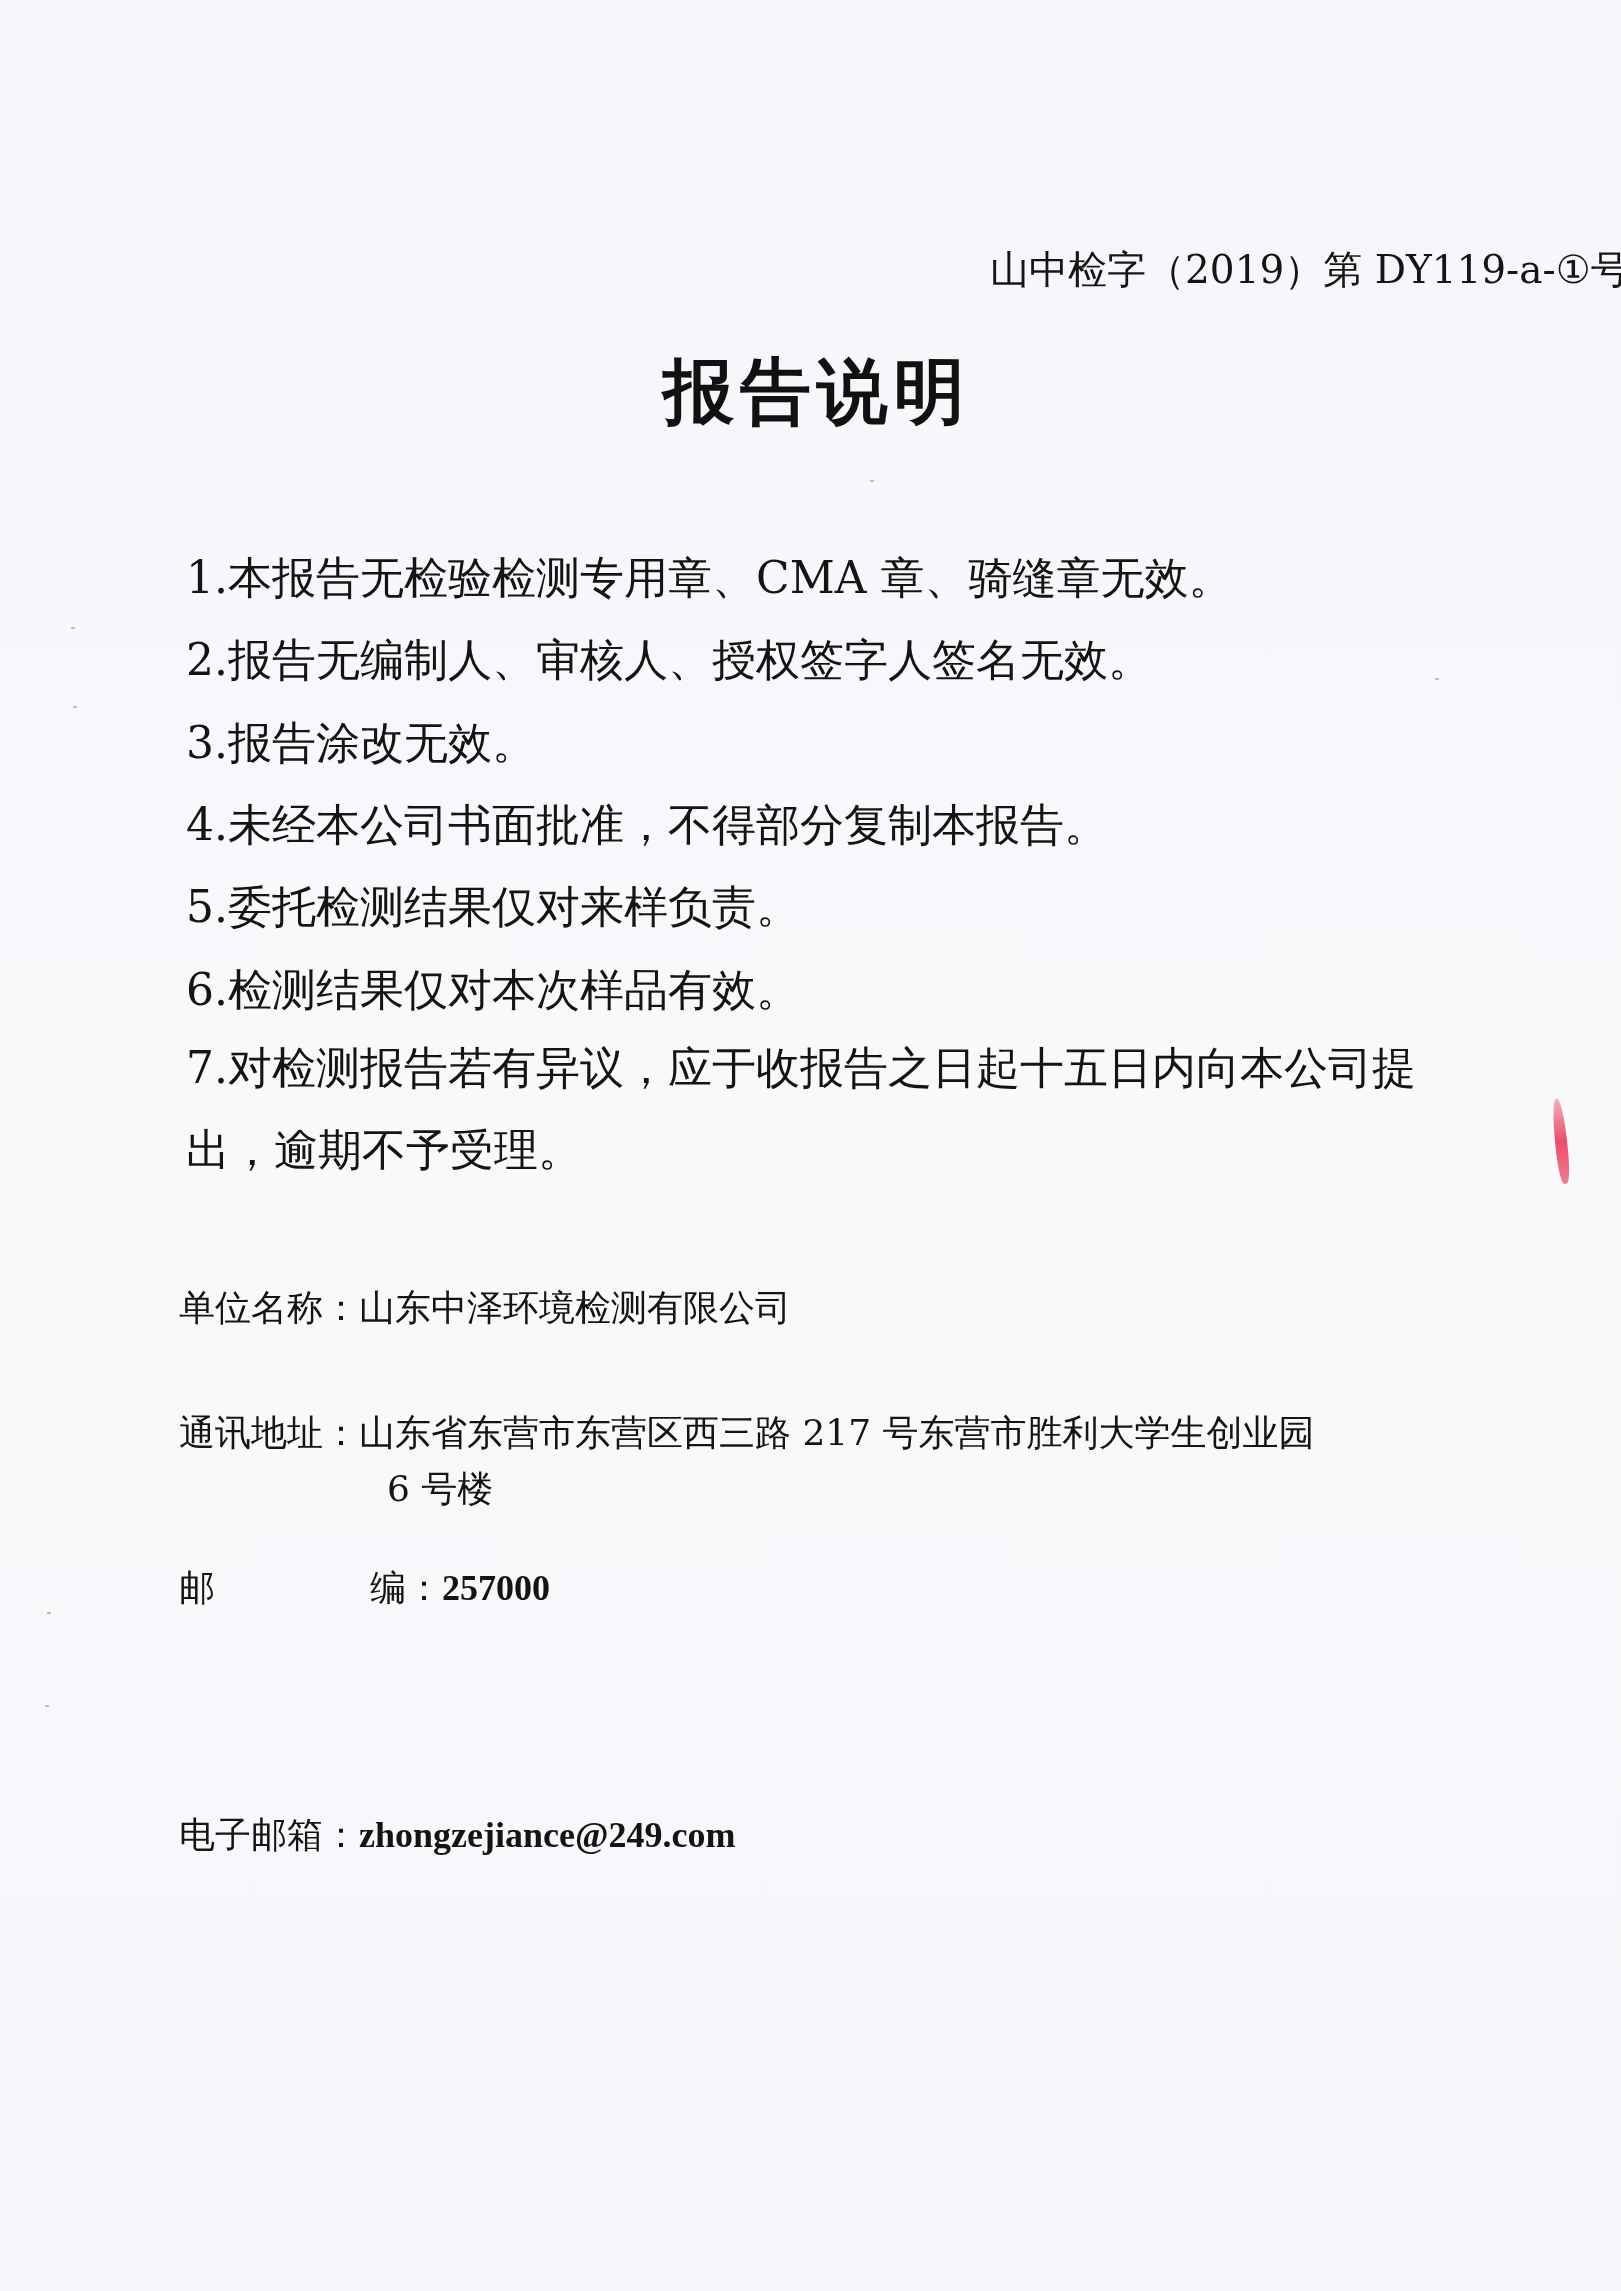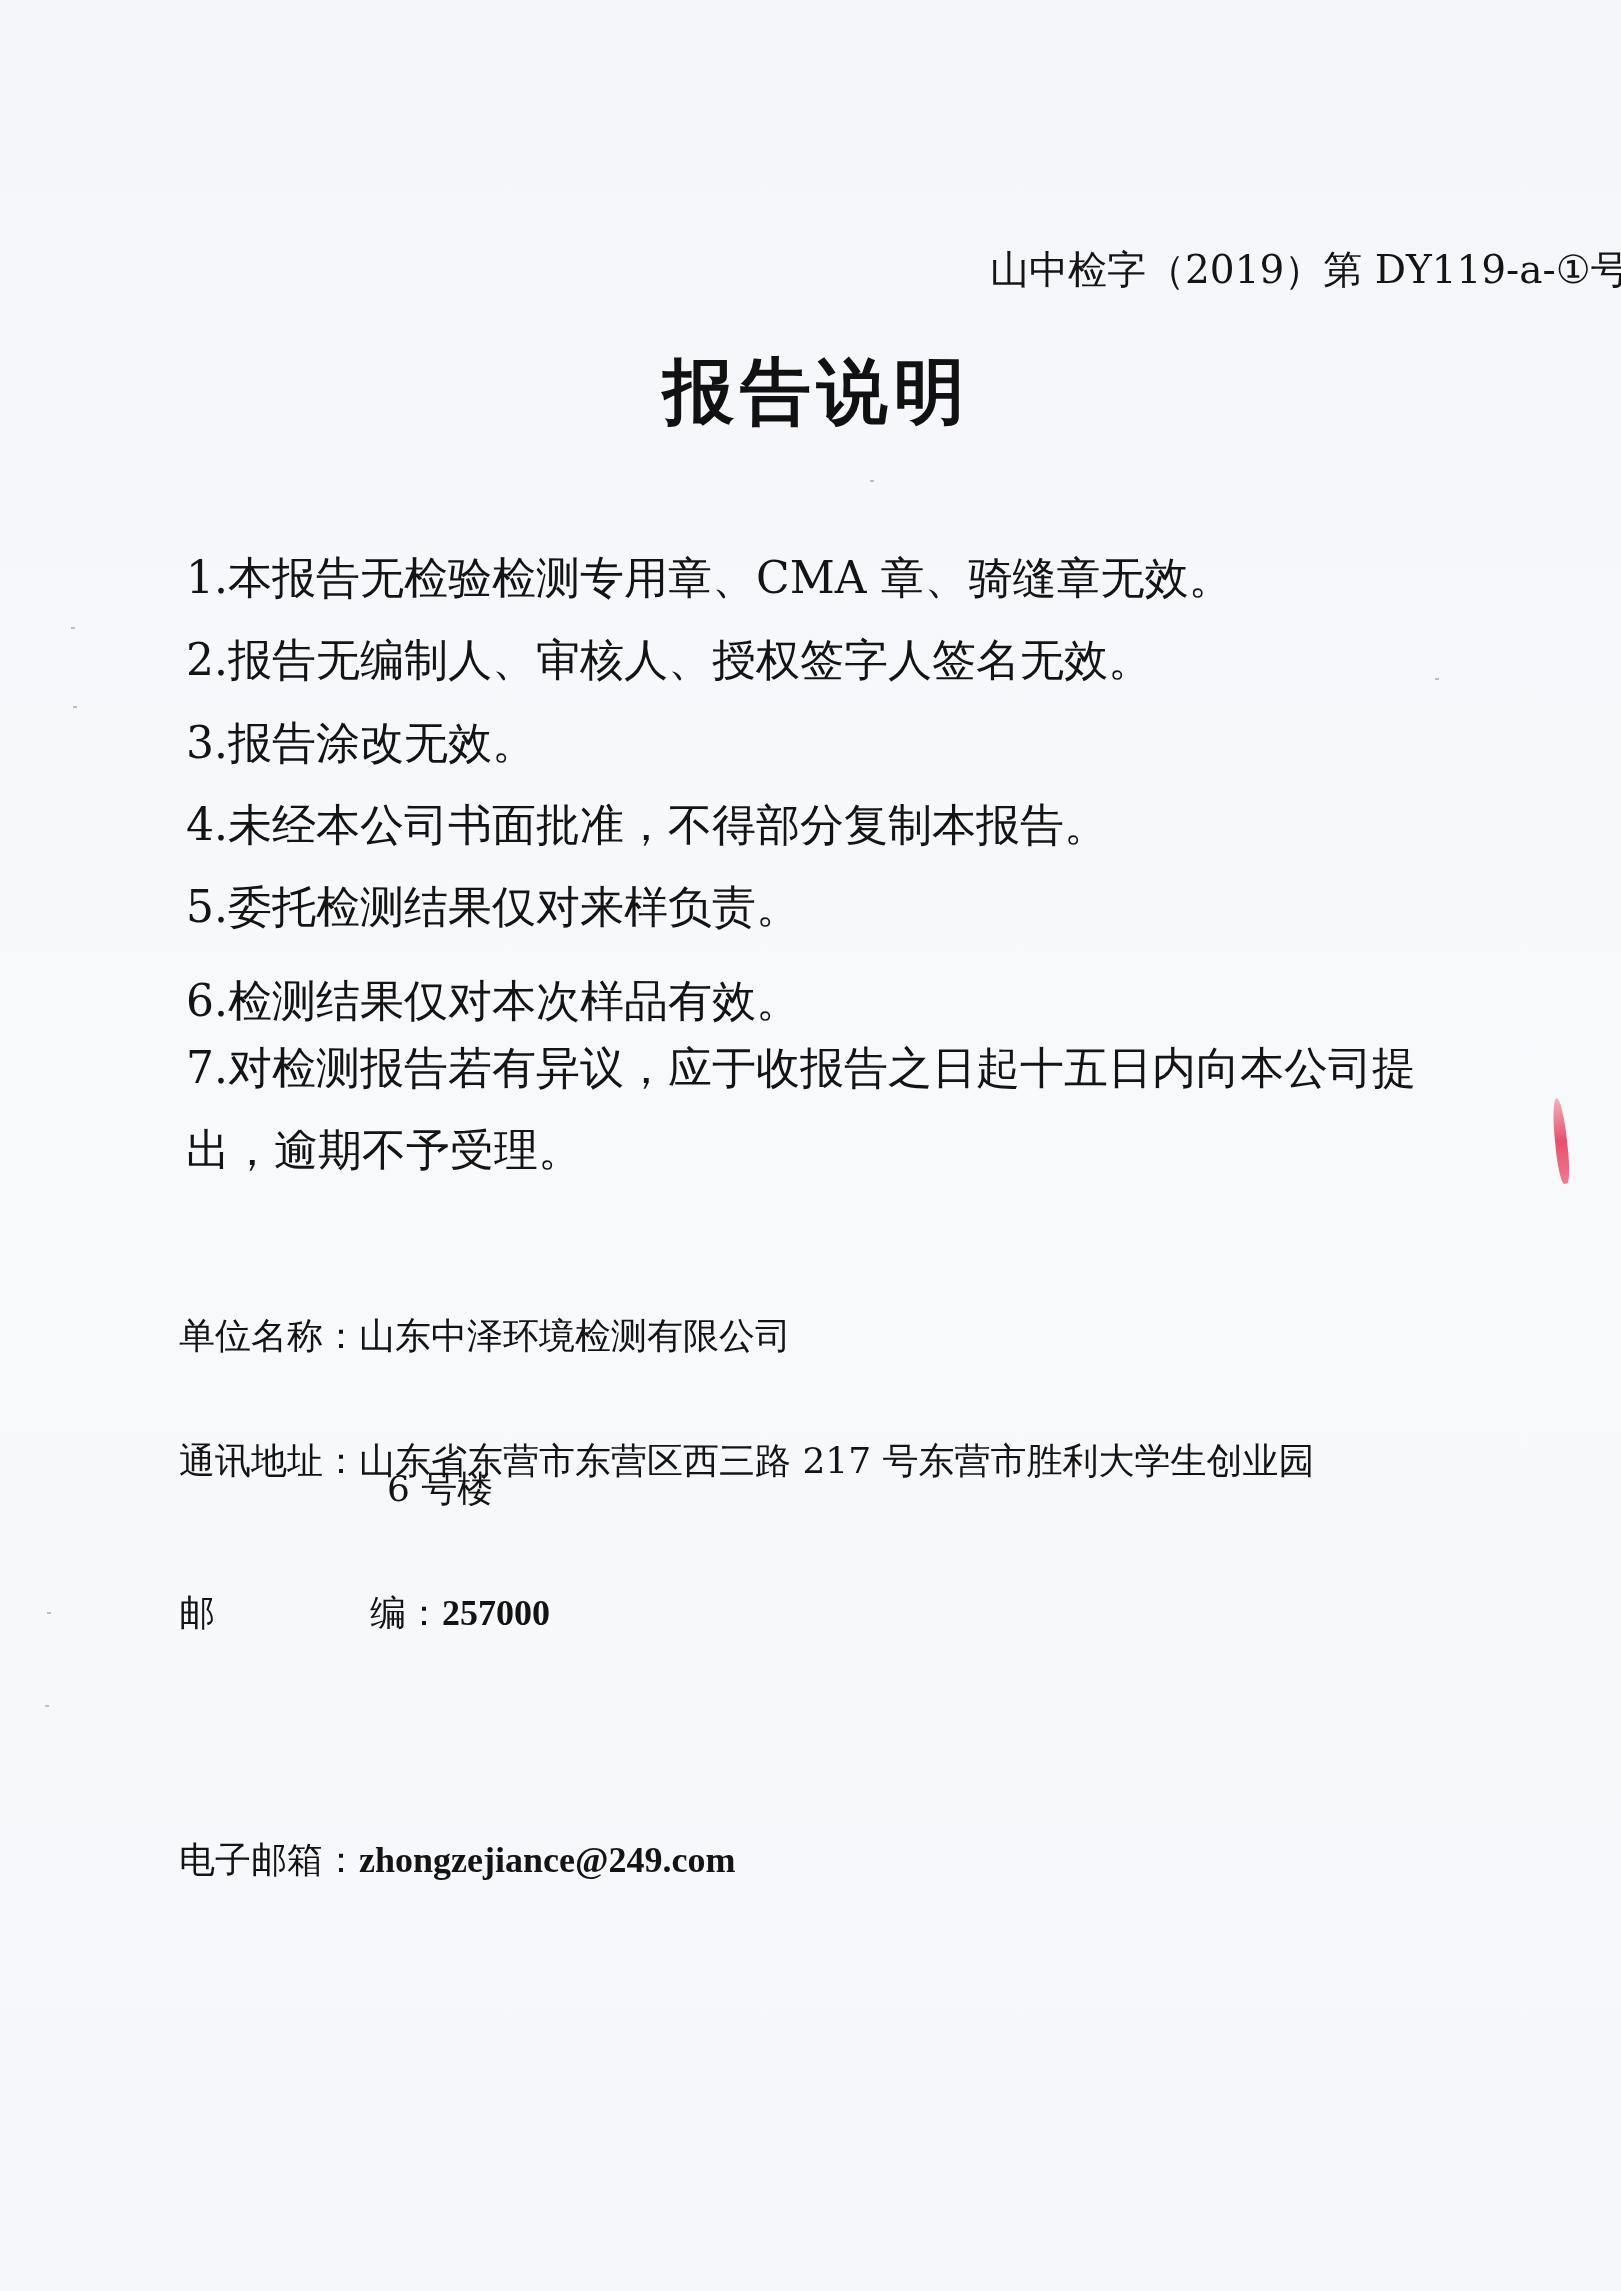--- a/index.html
+++ b/index.html
@@ -62,21 +62,20 @@
       left: 179px;
       font-size: 36px;
       white-space: nowrap;
       color: #141414;
     }
     .info .label {
       display: inline-block;
     }
     .info .value {
       display: inline-block;
-      margin-top: 28px;
     }
     .info .value.latin {
       font-family: "Liberation Serif", serif;
       font-weight: bold;
     }
     .addr-line2 {
       position: absolute;
       left: 387px;
       top: 1465px;
       font-size: 36px;
@@ -112,21 +111,21 @@
   <div class="doc-number">山中检字（2019）第 DY119-a-①号</div>
 
   <div class="title">报告说明</div>
 
   <div class="notes">
     <div class="note" style="top:0px;">1.本报告无检验检测专用章、CMA 章、骑缝章无效。</div>
     <div class="note" style="top:82px;">2.报告无编制人、审核人、授权签字人签名无效。</div>
     <div class="note" style="top:165px;">3.报告涂改无效。</div>
     <div class="note" style="top:247px;">4.未经本公司书面批准，不得部分复制本报告。</div>
     <div class="note" style="top:329px;">5.委托检测结果仅对来样负责。</div>
-    <div class="note" style="top:412px;margin-top:11px;">6.检测结果仅对本次样品有效。</div>
+    <div class="note" style="top:412px;">6.检测结果仅对本次样品有效。</div>
     <div class="note wrap" style="top:478px;">7.对检测报告若有异议，应于收报告之日起十五日内向本公司提出，逾期不予受理。</div>
   </div>
 
   <div class="info" style="top:1284px;">
     <span class="label">单位名称：</span><span class="value">山东中泽环境检测有限公司</span>
   </div>
 
   <div class="info" style="top:1409px;">
     <span class="label">通讯地址：</span><span class="value">山东省东营市东营区西三路 217 号东营市胜利大学生创业园</span>
   </div>

